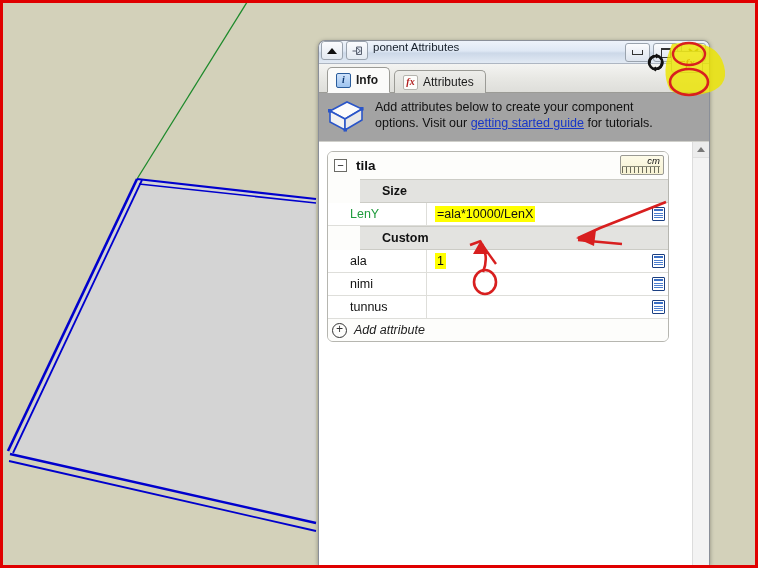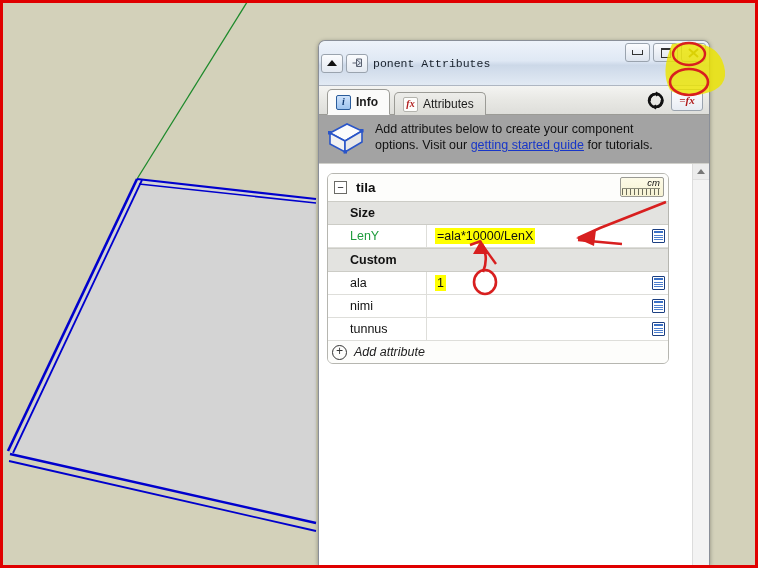--- a/index.html
+++ b/index.html
@@ -32,24 +32,23 @@
     box-shadow:0 1px 4px rgba(0,0,0,.35);
     box-sizing:border-box;
     overflow:hidden;
   }
   
   #titlebar{
     height:22px;
     background:linear-gradient(to bottom,#eef3fa 0%,#dfe8f4 45%,#ccd8e8 55%,#e2eaf4 100%);
     border-top-left-radius:6px;border-top-right-radius:6px;
     border-bottom:1px solid #aeb6c2;
-    display:flex;align-items:center;
-    padding:11px 2px;
-    position:relative;
-    font-family:Liberation Mono, monospace;
+    display:flex;align-items:flex-start;
+    padding:0 2px;
+    position:relative;
   }
   .tb-btn{
     width:20px;height:17px;
     border:1px solid #9aa3ae;
     border-radius:3px;
     background:linear-gradient(to bottom,#fbfcfe,#e3e9f1);
     display:flex;align-items:center;justify-content:center;
     margin-right:3px;
     flex:0 0 auto;
   }
@@ -102,21 +101,21 @@
     display:flex;align-items:center;justify-content:center;line-height:1;
     font-family:"Liberation Serif",serif;
   }
   .ico-fx{
     width:13px;height:13px;border:1px solid #b4b4ae;border-radius:2px;
     background:#fdfdfb;
     color:#b01c1c;font-size:10px;font-weight:bold;font-style:italic;
     display:flex;align-items:center;justify-content:center;line-height:1;
     font-family:"Liberation Serif",serif;
   }
-  .tool-btns{position:absolute;right:6px;bottom:3px;display:flex;align-items:center;gap:5px;}
+  .tool-btns{position:absolute;right:6px;bottom:19px;display:flex;align-items:center;gap:5px;}
   .fx-btn{
     width:30px;height:20px;border:1px solid #9aa3ae;border-radius:3px;
     background:linear-gradient(to bottom,#ffffff,#e7ecf3);
     display:flex;align-items:center;justify-content:center;
     color:#b01c1c;font-size:11px;font-weight:bold;font-style:italic;
     font-family:"Liberation Serif",serif;
   }
 
   
   #banner{
@@ -175,21 +174,21 @@
       repeating-linear-gradient(to right,#6b6b5a 0 1px,transparent 1px 4px);
     border-top:1px solid #8a8a78;
     align-self:flex-end;
   }
 
   .grp-row{
     height:22px;display:flex;align-items:center;
     background:#e3e3e0;
     border-top:1px solid #ccccc6;border-bottom:1px solid #ccccc6;
     padding-left:22px;
-    font-size:12.5px;font-weight:bold;color:#111;
+    font-size:12.5px;font-weight:bold;color:#111;margin-left:32px;
   }
   .attr-row{
     height:22px;display:flex;align-items:center;
     border-bottom:1px solid #dededa;
     background:#fff;
     position:relative;
   }
   .attr-name{
     width:98px;flex:0 0 auto;
     padding-left:22px;box-sizing:border-box;

